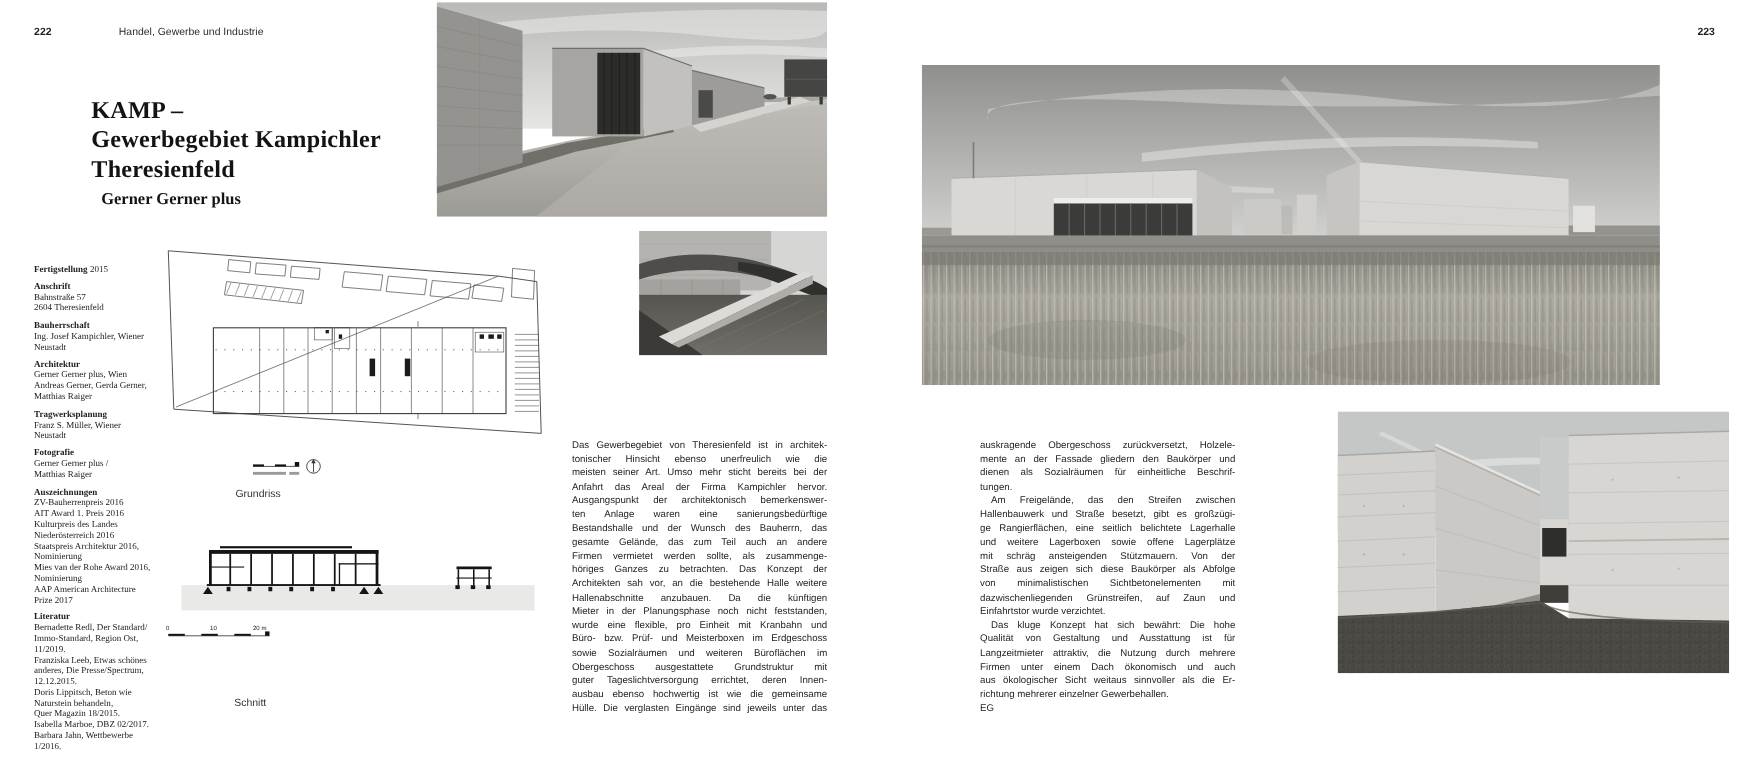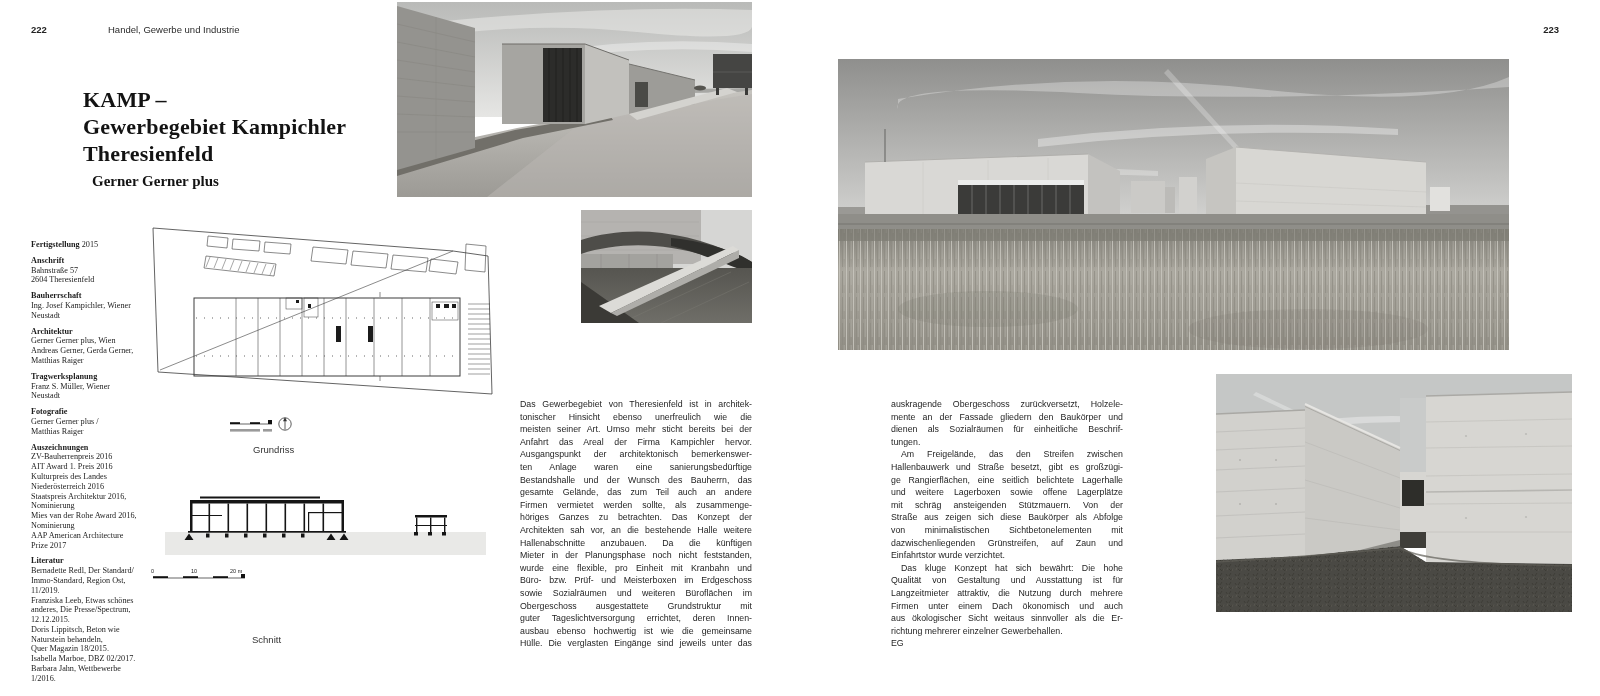--- a/index.html
+++ b/index.html
@@ -18,21 +18,21 @@
   
   .meta{width:138px;font:8.2px/9.8px "Liberation Serif",serif;color:#1d1d1d;}
   .meta-group{margin-bottom:6px;}
   .meta-label{font-weight:bold;}
   
   .textcol{width:232px;font:8.8px/12.6px "Liberation Sans",sans-serif;color:#1e1e1e;}
   .bodyline{text-align:justify;text-align-last:justify;white-space:normal;height:12.6px;overflow:hidden;}
   .bodyline.endline{text-align-last:left;}
   .bodyline.indent{text-indent:10px;}
   
-  .caption{font:9.5px/12px "Liberation Sans",sans-serif;color:#333;margin-left:39px;}
+  .caption{font:9.5px/12px "Liberation Sans",sans-serif;color:#333;}
   .photo{display:block;}
   svg{display:block;}
 </style>
 </head>
 <body>
 
 <div class="abs pagenum" style="left:31px;top:24px;">222</div>
 <div class="abs runhead" style="left:92px;top:24px;margin-left:16px;">Handel, Gewerbe und Industrie</div>
 
 <div class="abs" style="left:83px;top:86px;width:310px;">

